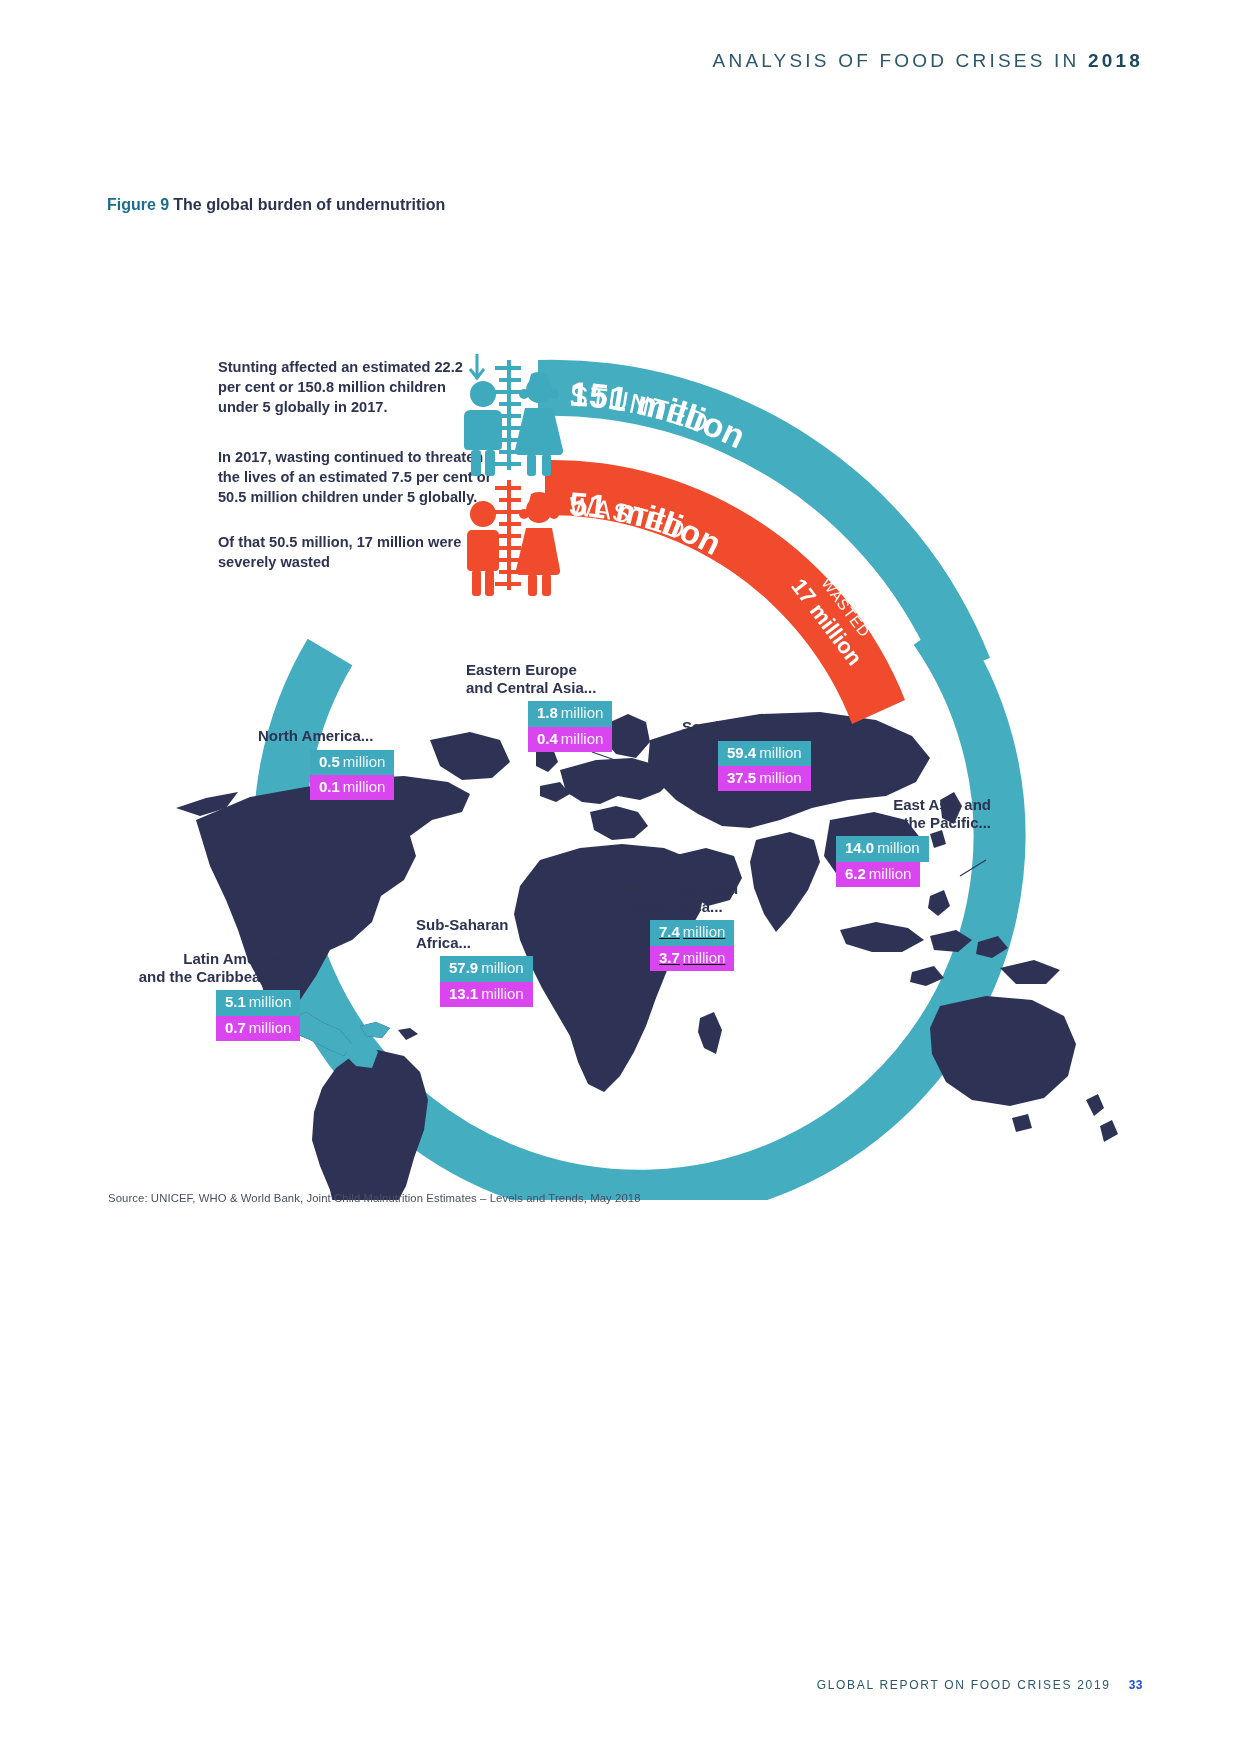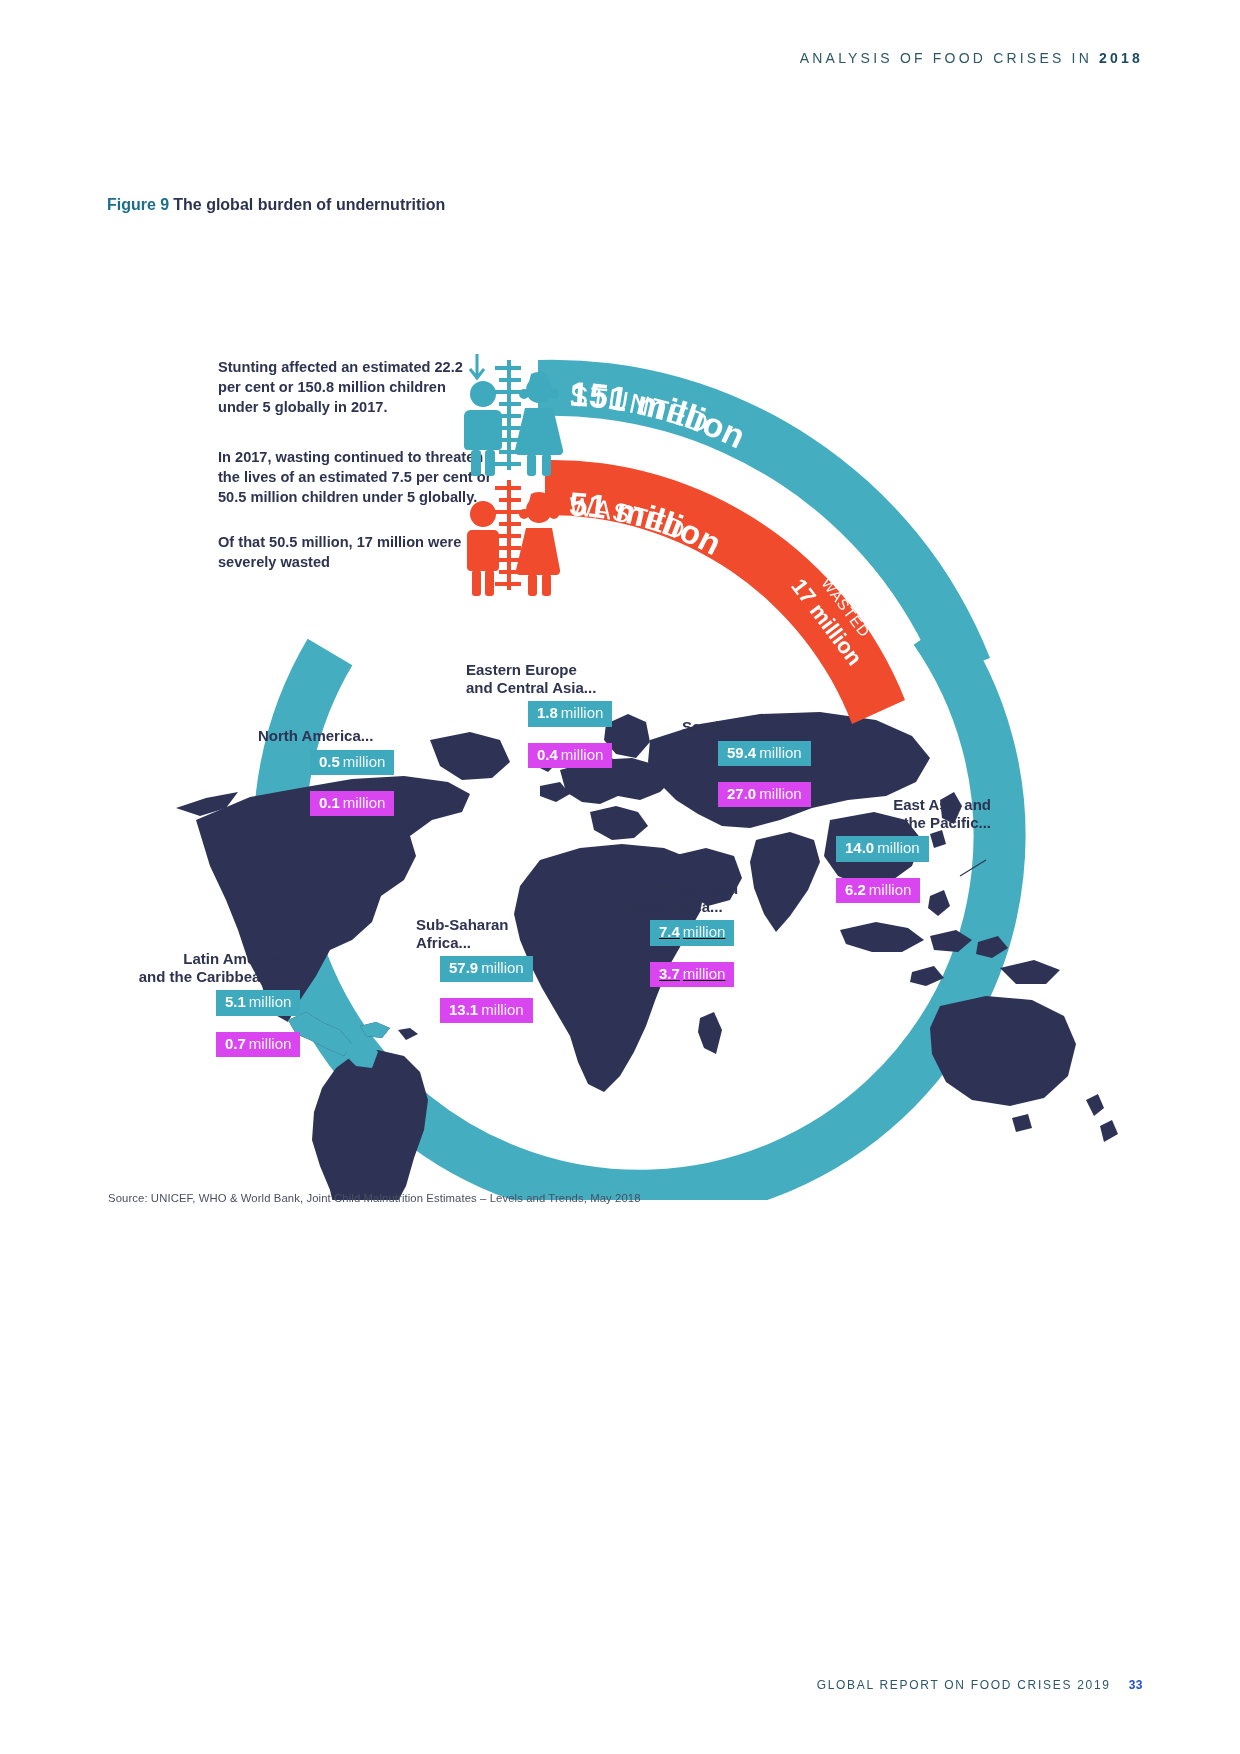--- a/index.html
+++ b/index.html
@@ -8,21 +8,21 @@
     background: #ffffff;
     font-family: "Liberation Sans", sans-serif;
     position: relative;
     overflow: hidden;
   }
   .page { position: relative; width: 1240px; height: 1754px; }
 
   
   .running-head {
     position: absolute; top: 50px; right: 97px;
-    font-size: 14px; letter-spacing: 3.2px;
+    font-size: 19px; letter-spacing: 3.2px;
     color: #2d5769; font-weight: 400;
     white-space: nowrap;
   }
   .running-head b { color: #1b4a5e; font-weight: 700; letter-spacing: 3.2px; }
 
   
   .fig-title {
     position: absolute; top: 196px; left: 107px;
     font-size: 16px; color: #21566b; white-space: nowrap;
   }
@@ -58,21 +58,21 @@
   }
   .region .rname.right { text-align: right; }
   .badge {
     display: inline-block; padding: 3px 9px 4px 9px; color: #ffffff;
     font-size: 15px; line-height: 1.22; white-space: nowrap;
   }
   .badge .v { font-weight: 700; }
   .badge .u { font-weight: 400; opacity: .93; margin-left: 3px; }
   .badge.stunt { background: #3fa9bd; }
   .badge.waste { background: #d946ef; }
-  .badge-stack { display: flex; flex-direction: column; align-items: flex-start; gap: 16px; }
+  .badge-stack { display: flex; flex-direction: column; align-items: flex-start; gap: 0; }
   .badge-stack.alignright { }
 </style>
 </head>
 <body>
 
 <div class="page">
 
   <div class="running-head">
     <span>ANALYSIS OF FOOD CRISES IN </span><b>2018</b>
   </div>
@@ -303,21 +303,21 @@
     </div>
   </div>
 
   <div class="region" style="left:682px; top:718px;">
     <div class="rname">South Asia...</div>
     <div class="badge-stack" style="margin-top:5px; margin-left:36px;">
       <span class="badge stunt">
         <span class="v">59.4</span><span class="u">million</span>
       </span>
       <span class="badge waste">
-        <span class="v">27.0</span><span class="u">million</span>
+        <span class="v">37.5</span><span class="u">million</span>
       </span>
     </div>
   </div>
 
   <div class="region" style="left:836px; top:796px; width:155px;">
     <div class="rname right">East Asia and</div>
     <div class="rname right">the Pacific...</div>
     <div class="badge-stack alignright" style="margin-top:5px;">
       <span class="badge stunt">
         <span class="v">14.0</span><span class="u">million</span>

